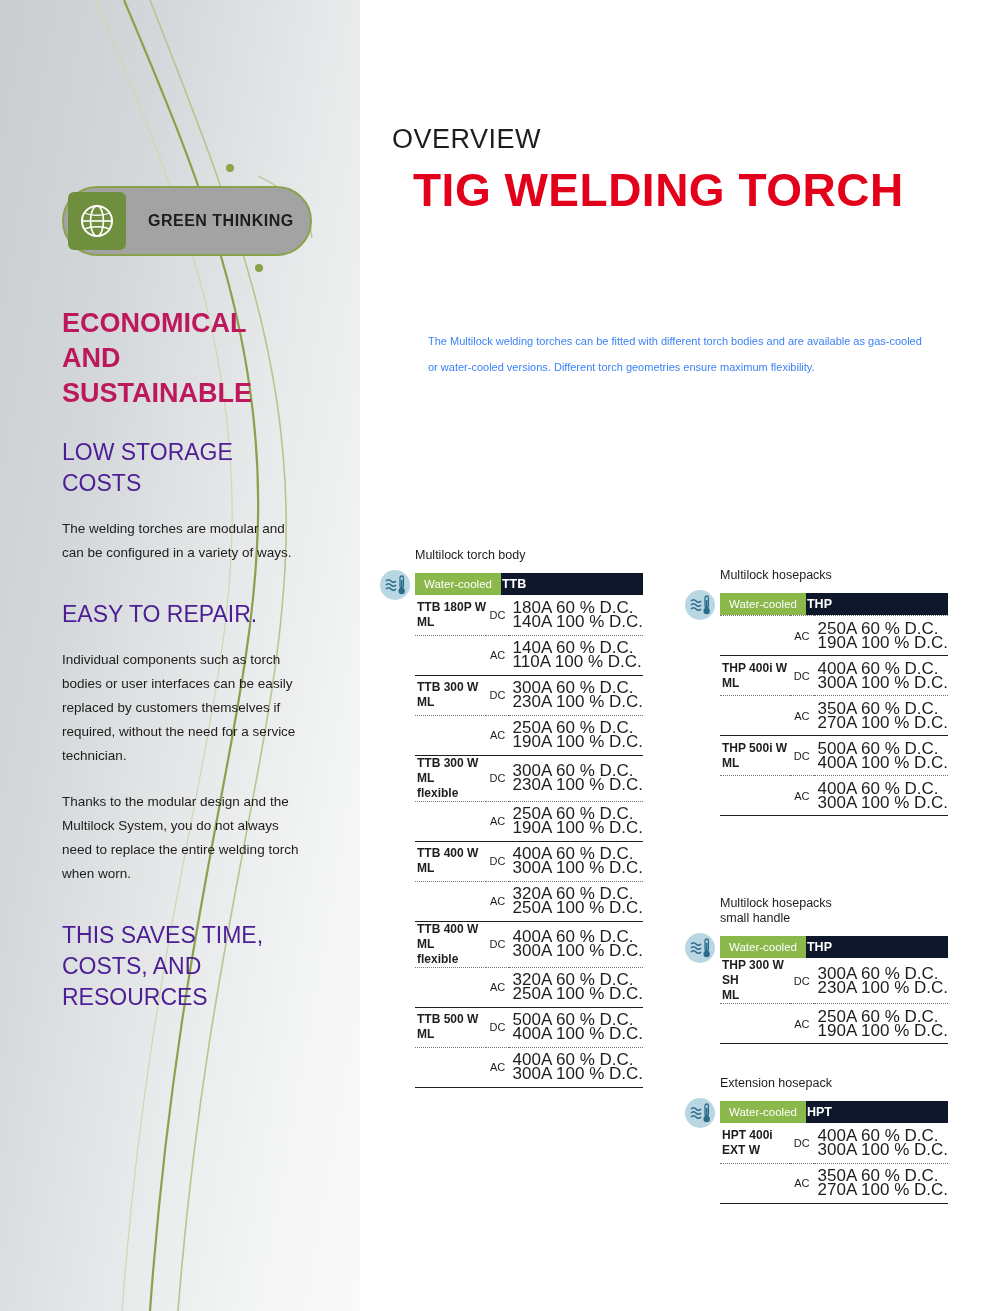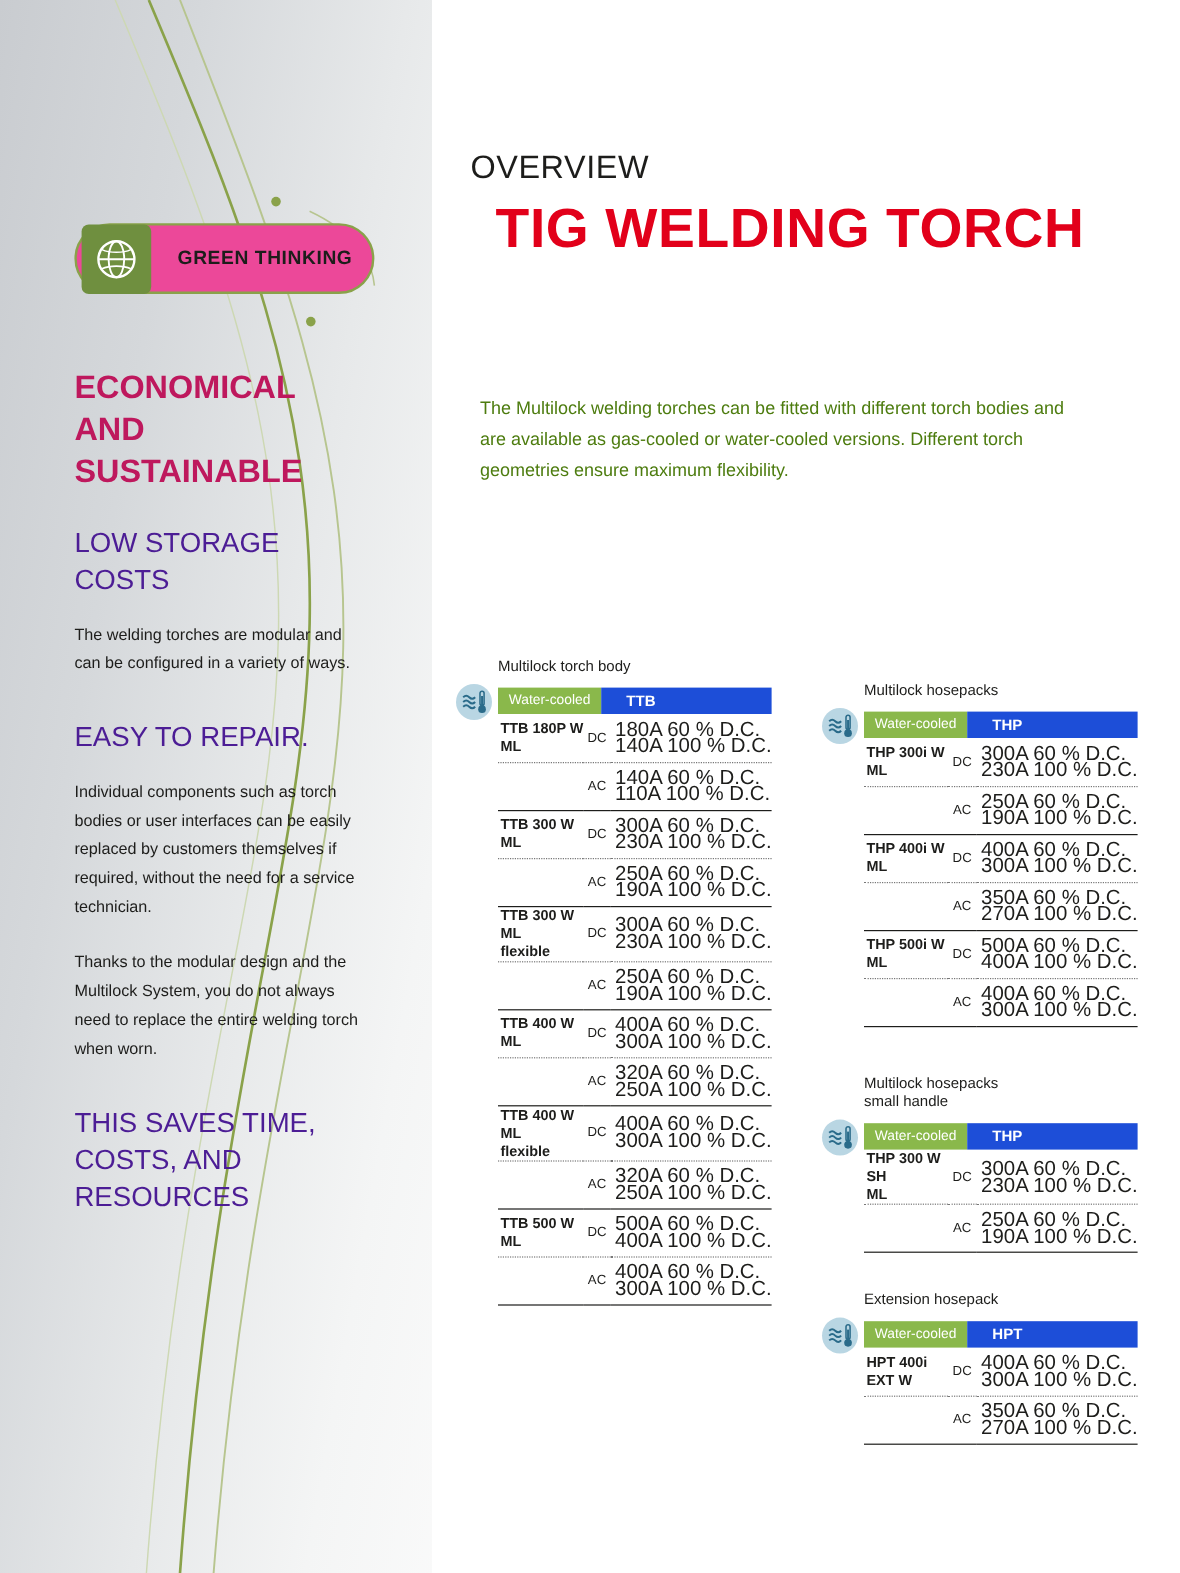--- a/index.html
+++ b/index.html
@@ -34,22 +34,22 @@
     position: absolute;
     left: 0; top: 0;
     width: 983px; height: 1311px;
     pointer-events: none;
   }
 
   
   .green-badge {
     position: absolute;
     left: 62px; top: 186px;
-    width: 250px; height: 59px;
-    background: #ec4899;
+    width: 250px; height: 70px;
+    background: #a3a3a3;
     border: 2px solid #8aa24a;
     border-radius: 35px;
     display: flex;
     align-items: center;
     box-sizing: border-box;
   }
   .green-badge-icon {
     width: 58px; height: 58px;
     margin-left: 4px;
     background: #6f8f3f;
@@ -112,25 +112,25 @@
     position: absolute;
     left: 413px; top: 165px;
     font-size: 46px;
     line-height: 50px;
     font-weight: bold;
     color: #e2001a;
     letter-spacing: 0.5px;
   }
   .intro-text {
     position: absolute;
-    left: 400px; top: 328px;
+    left: 428px; top: 328px;
     width: 495px;
-    font-size: 15px;
+    font-size: 11px;
     line-height: 26px;
-    color: #4d7c0f;
+    color: #3b82f6;
   }
 
   
   .tbl-block { position: absolute; }
   .tbl-caption {
     font-size: 12.5px;
     color: #1d1d1b;
     margin-bottom: 10px;
     line-height: 15px;
   }
@@ -156,25 +156,25 @@
     background: #8ab84b;
     color: #ffffff;
     font-size: 11.5px;
     padding: 0 9px;
     display: flex;
     align-items: center;
     height: 22px;
     box-sizing: border-box;
   }
   .hdr-black {
-    background: #1d4ed8;
+    background: #0f172a;
     color: #ffffff;
     font-size: 12.5px;
     font-weight: bold;
-    padding: 0 9px 0 21px;
+    padding: 0 9px 0 1px;
     display: flex;
     align-items: center;
     flex: 1;
     height: 22px;
     box-sizing: border-box;
   }
   table.spec {
     border-collapse: collapse;
     width: 100%;
     margin-top: 0;
@@ -384,28 +384,20 @@
           <rect x="18" y="4" width="3.4" height="12" rx="1.7" fill="none" stroke="#2a6b8a" stroke-width="1.3"></rect>
           <circle cx="19.7" cy="19" r="3.2" fill="#2a6b8a"></circle>
           <rect x="18.9" y="8" width="1.6" height="11" fill="#2a6b8a"></rect>
         </svg>
       </span>
       <span class="hdr-green">Water-cooled</span>
       <span class="hdr-black">THP</span>
     </div>
     <table class="spec">
       <tbody>
-        <tr class="row-dc ">
-          <td class="cell-name" rowspan="1">THP 300i W ML</td>
-          <td class="cell-mode">DC</td>
-          <td class="cell-vals">
-            <div class="val-line">300A   60 % D.C.</div>
-            <div class="val-line">230A 100 % D.C.</div>
-          </td>
-        </tr>
         <tr class="row-ac sep-dotted">
           <td class="cell-name"></td>
           <td class="cell-mode">AC</td>
           <td class="cell-vals">
             <div class="val-line">250A   60 % D.C.</div>
             <div class="val-line">190A 100 % D.C.</div>
           </td>
         </tr>
         <tr class="row-dc sep-solid">
           <td class="cell-name" rowspan="1">THP 400i W ML</td>

